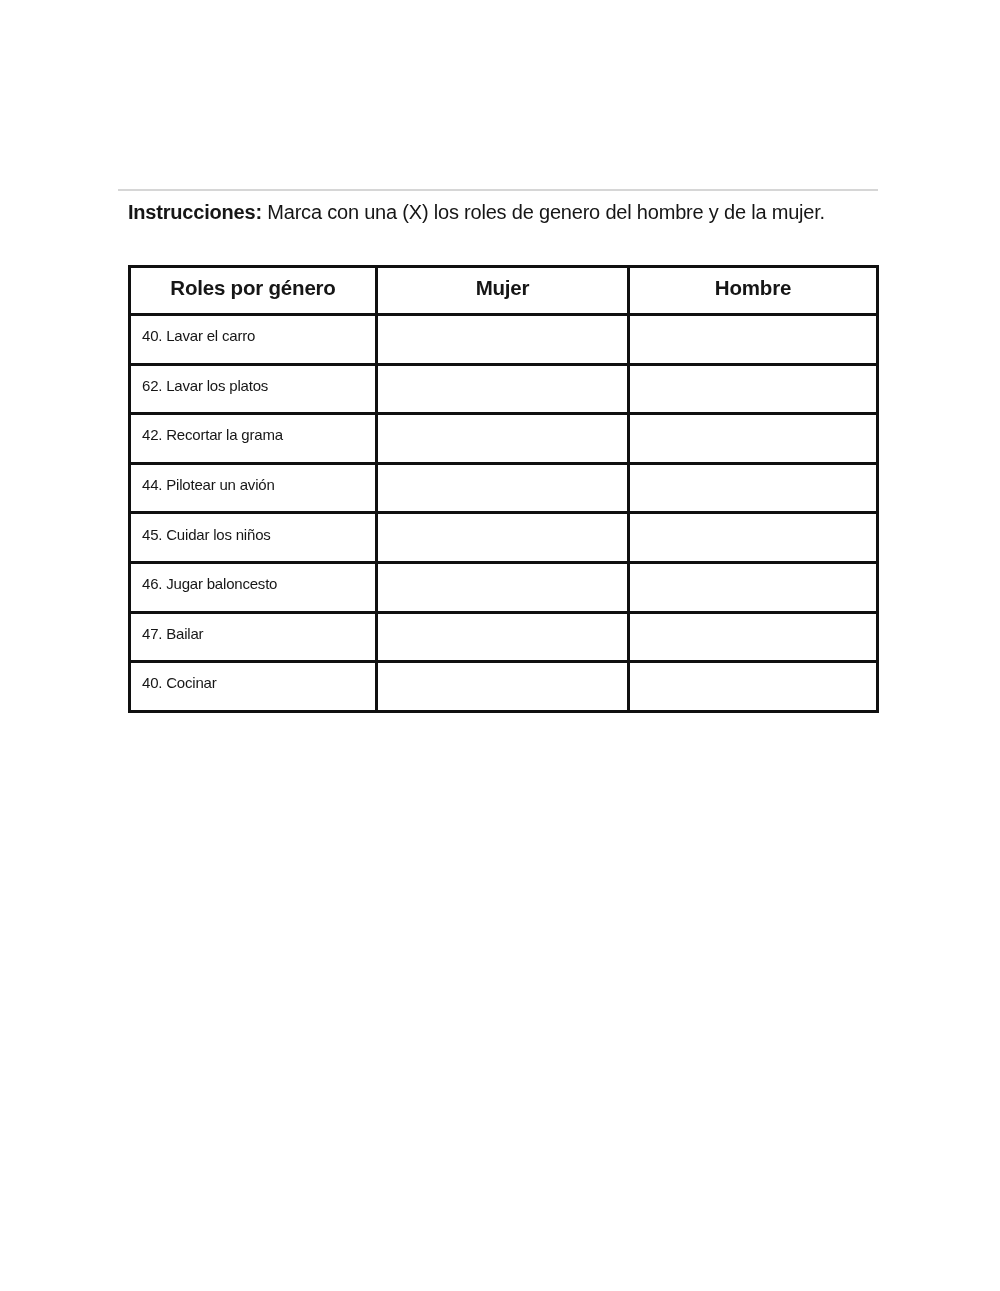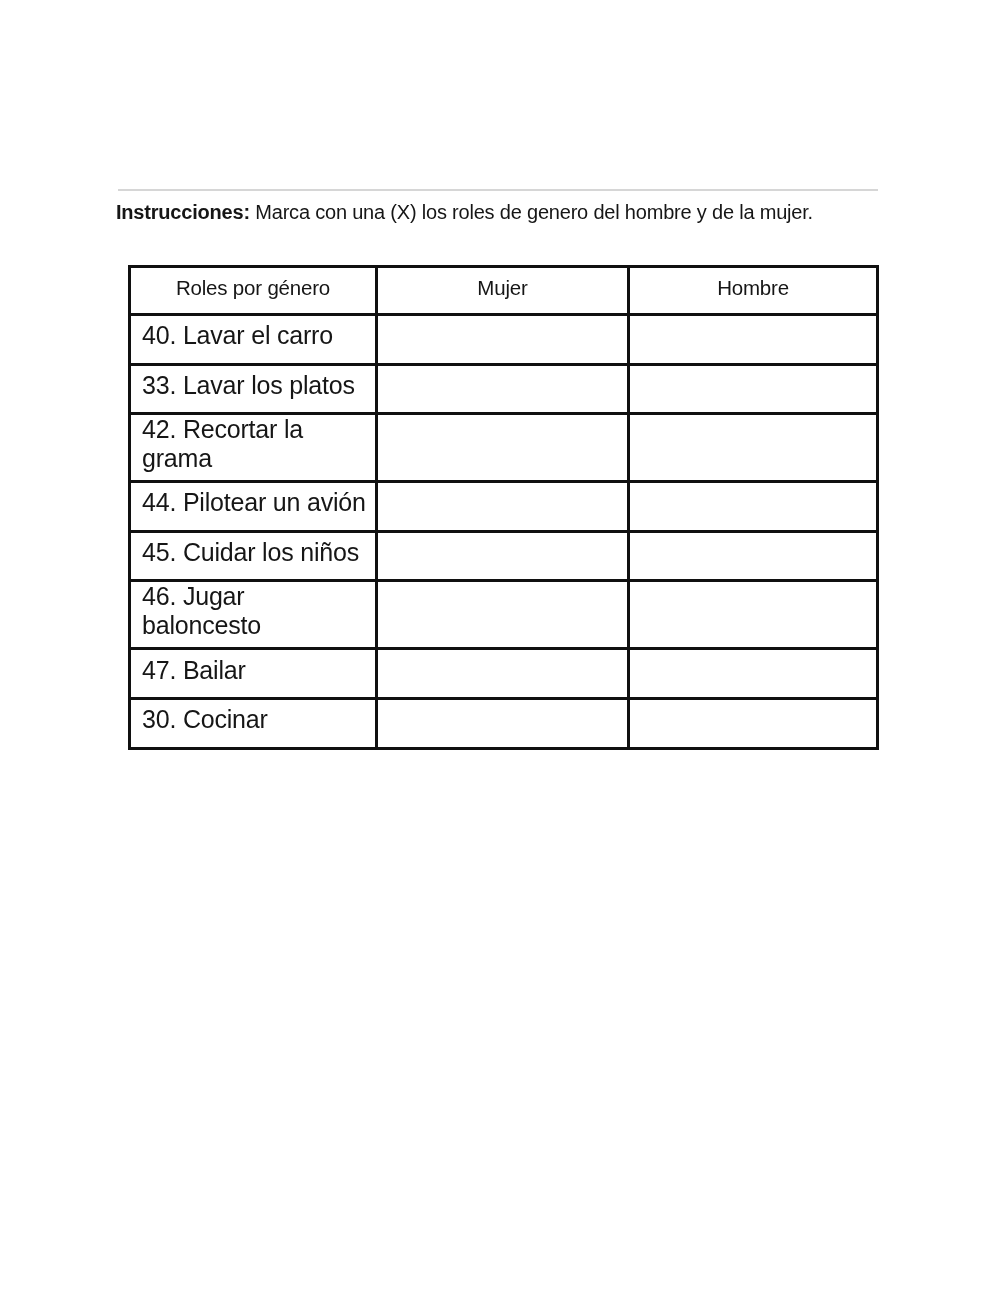--- a/index.html
+++ b/index.html
@@ -11,44 +11,44 @@
     color:#161616;
   }
   .divider {
     position:absolute;
     left:118px; top:189px;
     width:760px; height:2px;
     background:#d6d6d6;
   }
   .instructions {
     position:absolute;
-    left:116px; top:200px;
+    left:128px; top:200px;
     width:760px;
     font-size:20px;
     line-height:24px;
     letter-spacing:-0.2px;
     white-space:nowrap;
   }
   .instructions .lbl { font-weight:bold; }
   table.worksheet {
     position:absolute;
     left:128px; top:265px;
     width:748px;
     border-collapse:collapse;
     table-layout:fixed;
   }
   .worksheet th, .worksheet td {
     border:3px solid #101010;
-    font-size:25px;
+    font-size:15px;
     letter-spacing:-0.2px;
     overflow:hidden;
   }
   .worksheet th {
     height:48px;
-    font-weight:normal;
+    font-weight:bold;
     font-size:20.5px;
     text-align:center;
     vertical-align:middle;
     padding-bottom:6px;
   }
   .worksheet td {
     height:49.6px;
     vertical-align:middle;
   }
   .worksheet td.c-label {
@@ -78,21 +78,21 @@
     </tr>
   </thead>
   <tbody id="rows-body">
   <tr>
     <td class="c-label">40. Lavar el carro</td>
     <td class="c-ans"></td>
     <td class="c-ans"></td>
   </tr>
 
   <tr>
-    <td class="c-label">33. Lavar los platos</td>
+    <td class="c-label">62. Lavar los platos</td>
     <td class="c-ans"></td>
     <td class="c-ans"></td>
   </tr>
 
   <tr>
     <td class="c-label">42. Recortar la grama</td>
     <td class="c-ans"></td>
     <td class="c-ans"></td>
   </tr>
 
@@ -117,19 +117,19 @@
 
   <tr>
     <td class="c-label">47. Bailar</td>
     <td class="c-ans"></td>
     <td class="c-ans"></td>
   </tr>
 
 
 
   <tr>
-    <td class="c-label">30. Cocinar</td>
+    <td class="c-label">40. Cocinar</td>
     <td class="c-ans"></td>
     <td class="c-ans"></td>
   </tr>
 
 </tbody>
 </table>
 
 </body></html>

